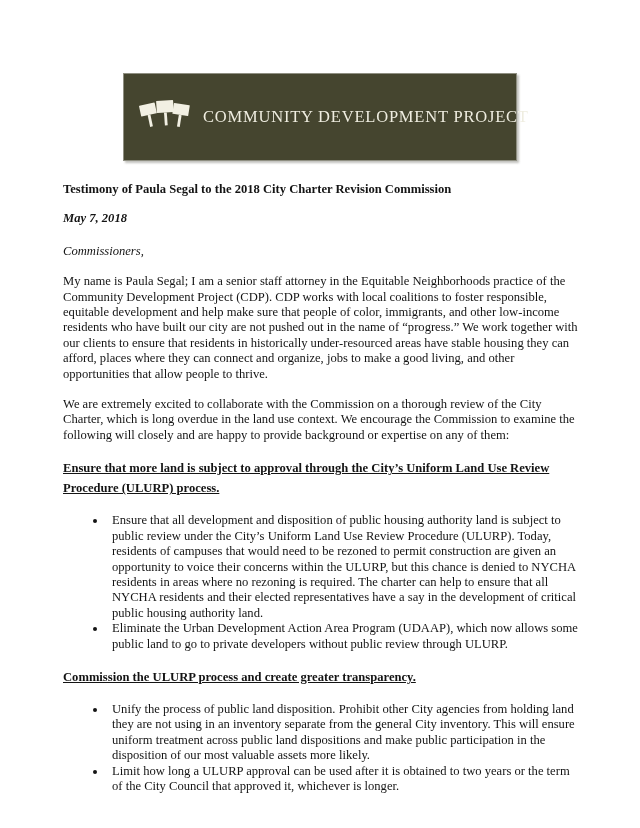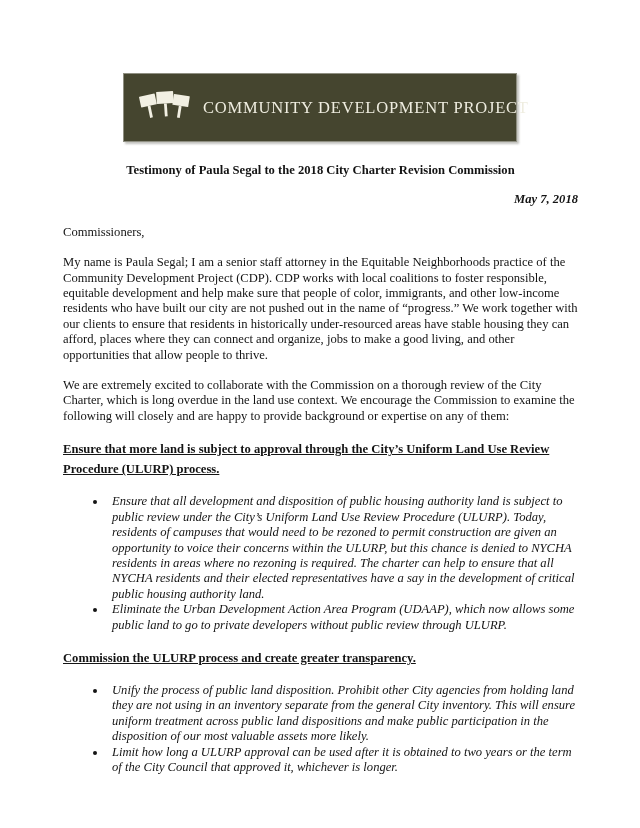--- a/index.html
+++ b/index.html
@@ -7,64 +7,64 @@
     position: relative;
     width: 640px;
     height: 828px;
     background: #ffffff;
     font-family: "Liberation Serif", "DejaVu Serif", serif;
     color: #141414;
     overflow: hidden;
   }
   .logo-banner {
     width: 394px;
-    height: 69px;
+    height: 88px;
     margin: 73px auto 0 auto;
     background: #45452f;
     border: 1px solid #8f8f82;
     box-shadow: 2px 2px 2px rgba(120,120,110,0.45);
     box-sizing: border-box;
     display: flex;
     align-items: center;
     padding-left: 15px;
   }
   .logo-icon { display: inline-block; width: 52px; height: 42px; flex: 0 0 auto; margin-right: 12px; }
   .logo-text {
     color: #efede0;
     font-size: 16.5px;
     letter-spacing: 0.8px;
     font-family: "Liberation Serif", "DejaVu Serif", serif;
     white-space: nowrap;
   }
   .content { margin: 0 62px 0 63px; }
   .doc-title {
     margin: 21px 0 0 0;
-    text-align: center;
+    text-align: left;
     font-size: 12.6px;
     font-weight: bold;
   }
   .doc-date {
     margin: 14px 0 0 0;
-    text-align: right;
+    text-align: left;
     font-size: 12.6px;
     font-weight: bold;
     font-style: italic;
   }
   .body-text { font-size: 12.6px; line-height: 15.4px; }
   p.para { margin: 15px 0 0 0; }
-  p.salutation { margin: 17px 0 0 0; }
+  p.salutation { margin: 17px 0 0 0; font-style: italic; }
   h2.section-heading {
     margin: 15px 0 0 0;
     font-size: 12.6px;
     line-height: 20px;
     font-weight: bold;
     text-decoration: underline;
   }
   ul.bullet-list { margin: 15px 0 0 0; padding: 0 0 0 44px; }
-  ul.bullet-list li { margin: 0; padding-left: 5px; line-height: 15.4px; font-style: italic; }
+  ul.bullet-list li { margin: 0; padding-left: 5px; line-height: 15.4px; }
 </style>
 </head>
 <body>
 
 <div class="page">
 
   <div class="logo-banner">
     <span class="logo-icon">
       <svg viewBox="0 0 52 42" width="52" height="42" aria-hidden="true">
         <g fill="#f2f0e3">

